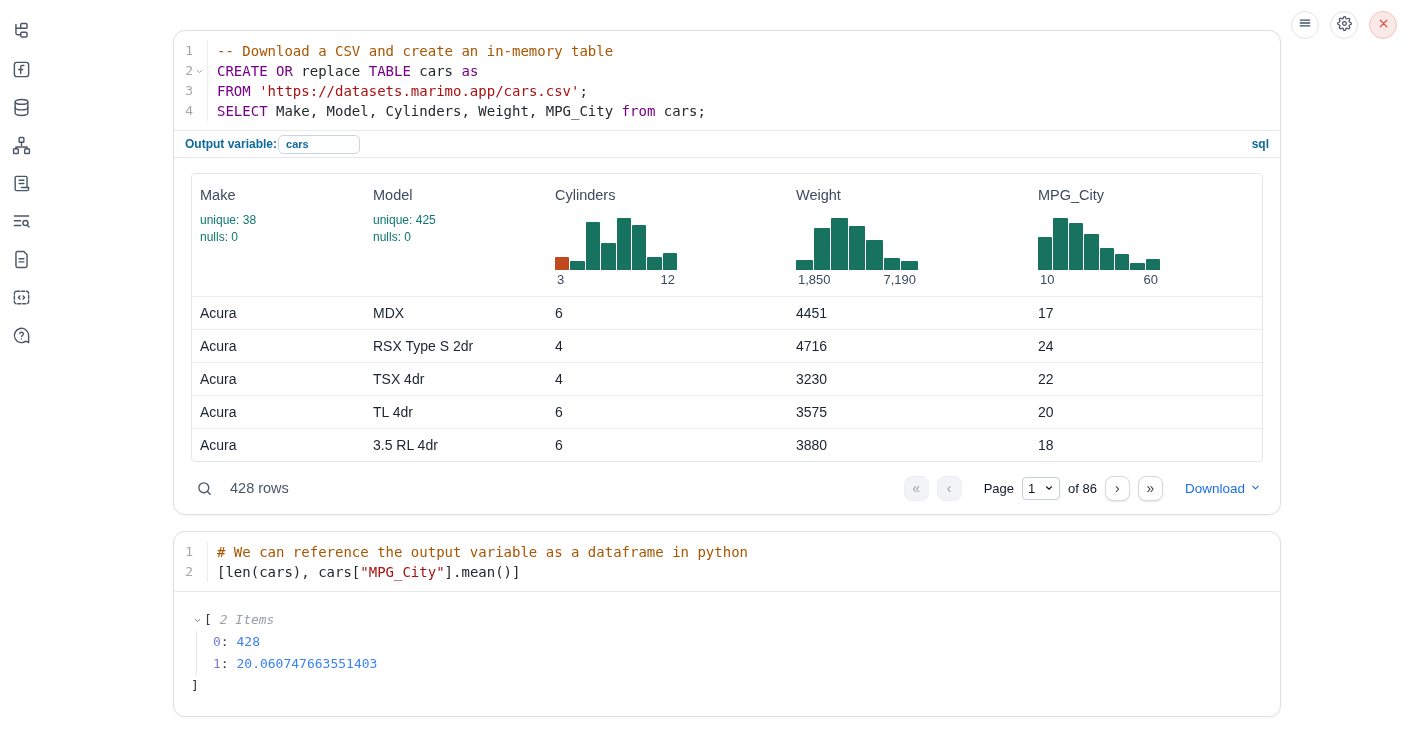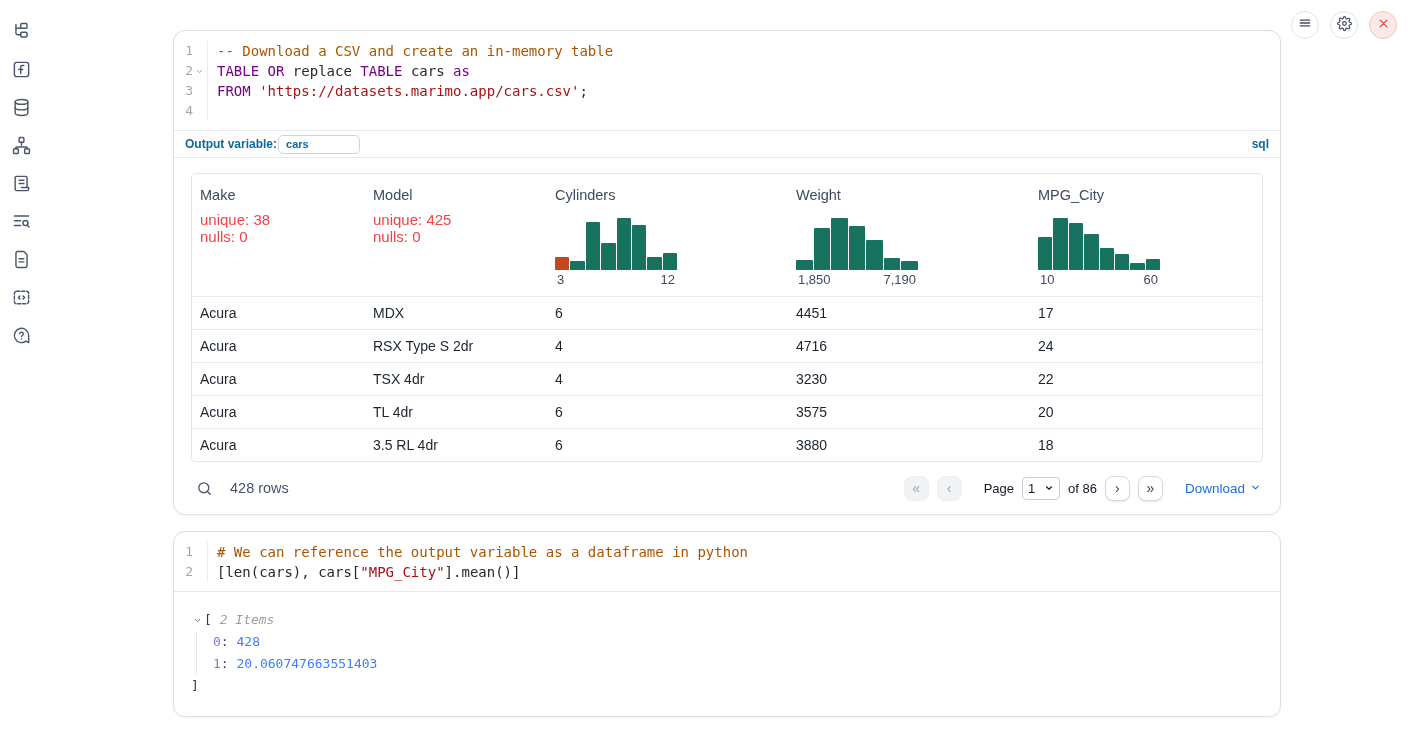--- a/index.html
+++ b/index.html
@@ -45,21 +45,21 @@
                   font-family:"Liberation Sans", sans-serif; font-size:11px; font-weight:700;
                   color:#0d6a9d; padding:0 7px; outline:none; }
   .lang-badge { margin-left:auto; font-size:12px; font-weight:600; color:#0d6a9d; }
 
   
   .cell-output { border-top:1px solid #e7e9ee; padding:15px 17px 0 17px; }
   .datatable { border:1px solid #e2e6eb; border-radius:4px; overflow:hidden; }
   .dt-grid { display:grid; grid-template-columns:173px 182px 241px 242px 1fr; }
   .th { padding:13px 8px 8px 8px; min-height:122px; }
   .col-label { font-size:14.5px; color:#3e4a61; }
-  .col-stats { margin-top:9px; font-size:15px; color:#ef4444; line-height:16.5px; }
+  .col-stats { margin-top:9px; font-size:12px; color:#0f766e; line-height:16.5px; }
   .hist { margin-top:15px; width:122px; }
   .hist-bars { display:flex; align-items:flex-end; gap:1px; height:52px; }
   .hist-bar { flex:1; border-radius:1px 1px 0 0; }
   .hist-labels { display:flex; justify-content:space-between; font-size:13px; color:#3e4a61;
                  margin-top:2px; padding:0 2px; }
   .dt-row { border-top:1px solid #e9ecf0; height:33px; align-items:center; }
   .td { font-size:14px; color:#1b2430; padding-left:8px; overflow:hidden; white-space:nowrap; }
 
   
   .table-footer { height:52px; display:flex; align-items:center; padding:0 2px; }
@@ -206,23 +206,23 @@
     </div>
   </div>
 
   <main class="notebook">
 
     <section class="cell">
       <div class="editor" id="sql-editor">
           <div class="code-line"><div class="gutter"><span class="ln">1</span><span class="fold"></span></div><div class="code-text"><span class="tok-comment">-- Download a CSV and create an in-memory table</span></div></div>
           <div class="code-line"><div class="gutter"><span class="ln">2</span><span class="fold"><svg width="9" height="9" viewBox="0 0 24 24" fill="none" stroke="#9aa0a6" stroke-width="2.6" stroke-linecap="round" stroke-linejoin="round">
                   <path d="m6 9 6 6 6-6"></path>
-                </svg></span></div><div class="code-text"><span class="tok-keyword">TABLE OR</span><span class="tok-plain"> replace </span><span class="tok-keyword">TABLE</span><span class="tok-plain"> cars </span><span class="tok-keyword">as</span></div></div>
+                </svg></span></div><div class="code-text"><span class="tok-keyword">CREATE OR</span><span class="tok-plain"> replace </span><span class="tok-keyword">TABLE</span><span class="tok-plain"> cars </span><span class="tok-keyword">as</span></div></div>
           <div class="code-line"><div class="gutter"><span class="ln">3</span><span class="fold"></span></div><div class="code-text"><span class="tok-keyword">FROM</span><span class="tok-plain"> </span><span class="tok-string">'https://datasets.marimo.app/cars.csv'</span><span class="tok-plain">;</span></div></div>
-          <div class="code-line"><div class="gutter"><span class="ln">4</span><span class="fold"></span></div></div>
+          <div class="code-line"><div class="gutter"><span class="ln">4</span><span class="fold"></span></div><div class="code-text"><span class="tok-keyword">SELECT</span><span class="tok-plain"> Make, Model, Cylinders, Weight, MPG_City </span><span class="tok-keyword">from</span><span class="tok-plain"> cars;</span></div></div>
         </div>
       <div class="outvar-row">
         <span class="outvar-label">Output variable:</span>
         <input class="outvar-input" value="cars" style="">
         <span class="lang-badge">sql</span>
       </div>
 
       <div class="cell-output">
         <div class="datatable">
           <div class="dt-grid" id="dt-header">

